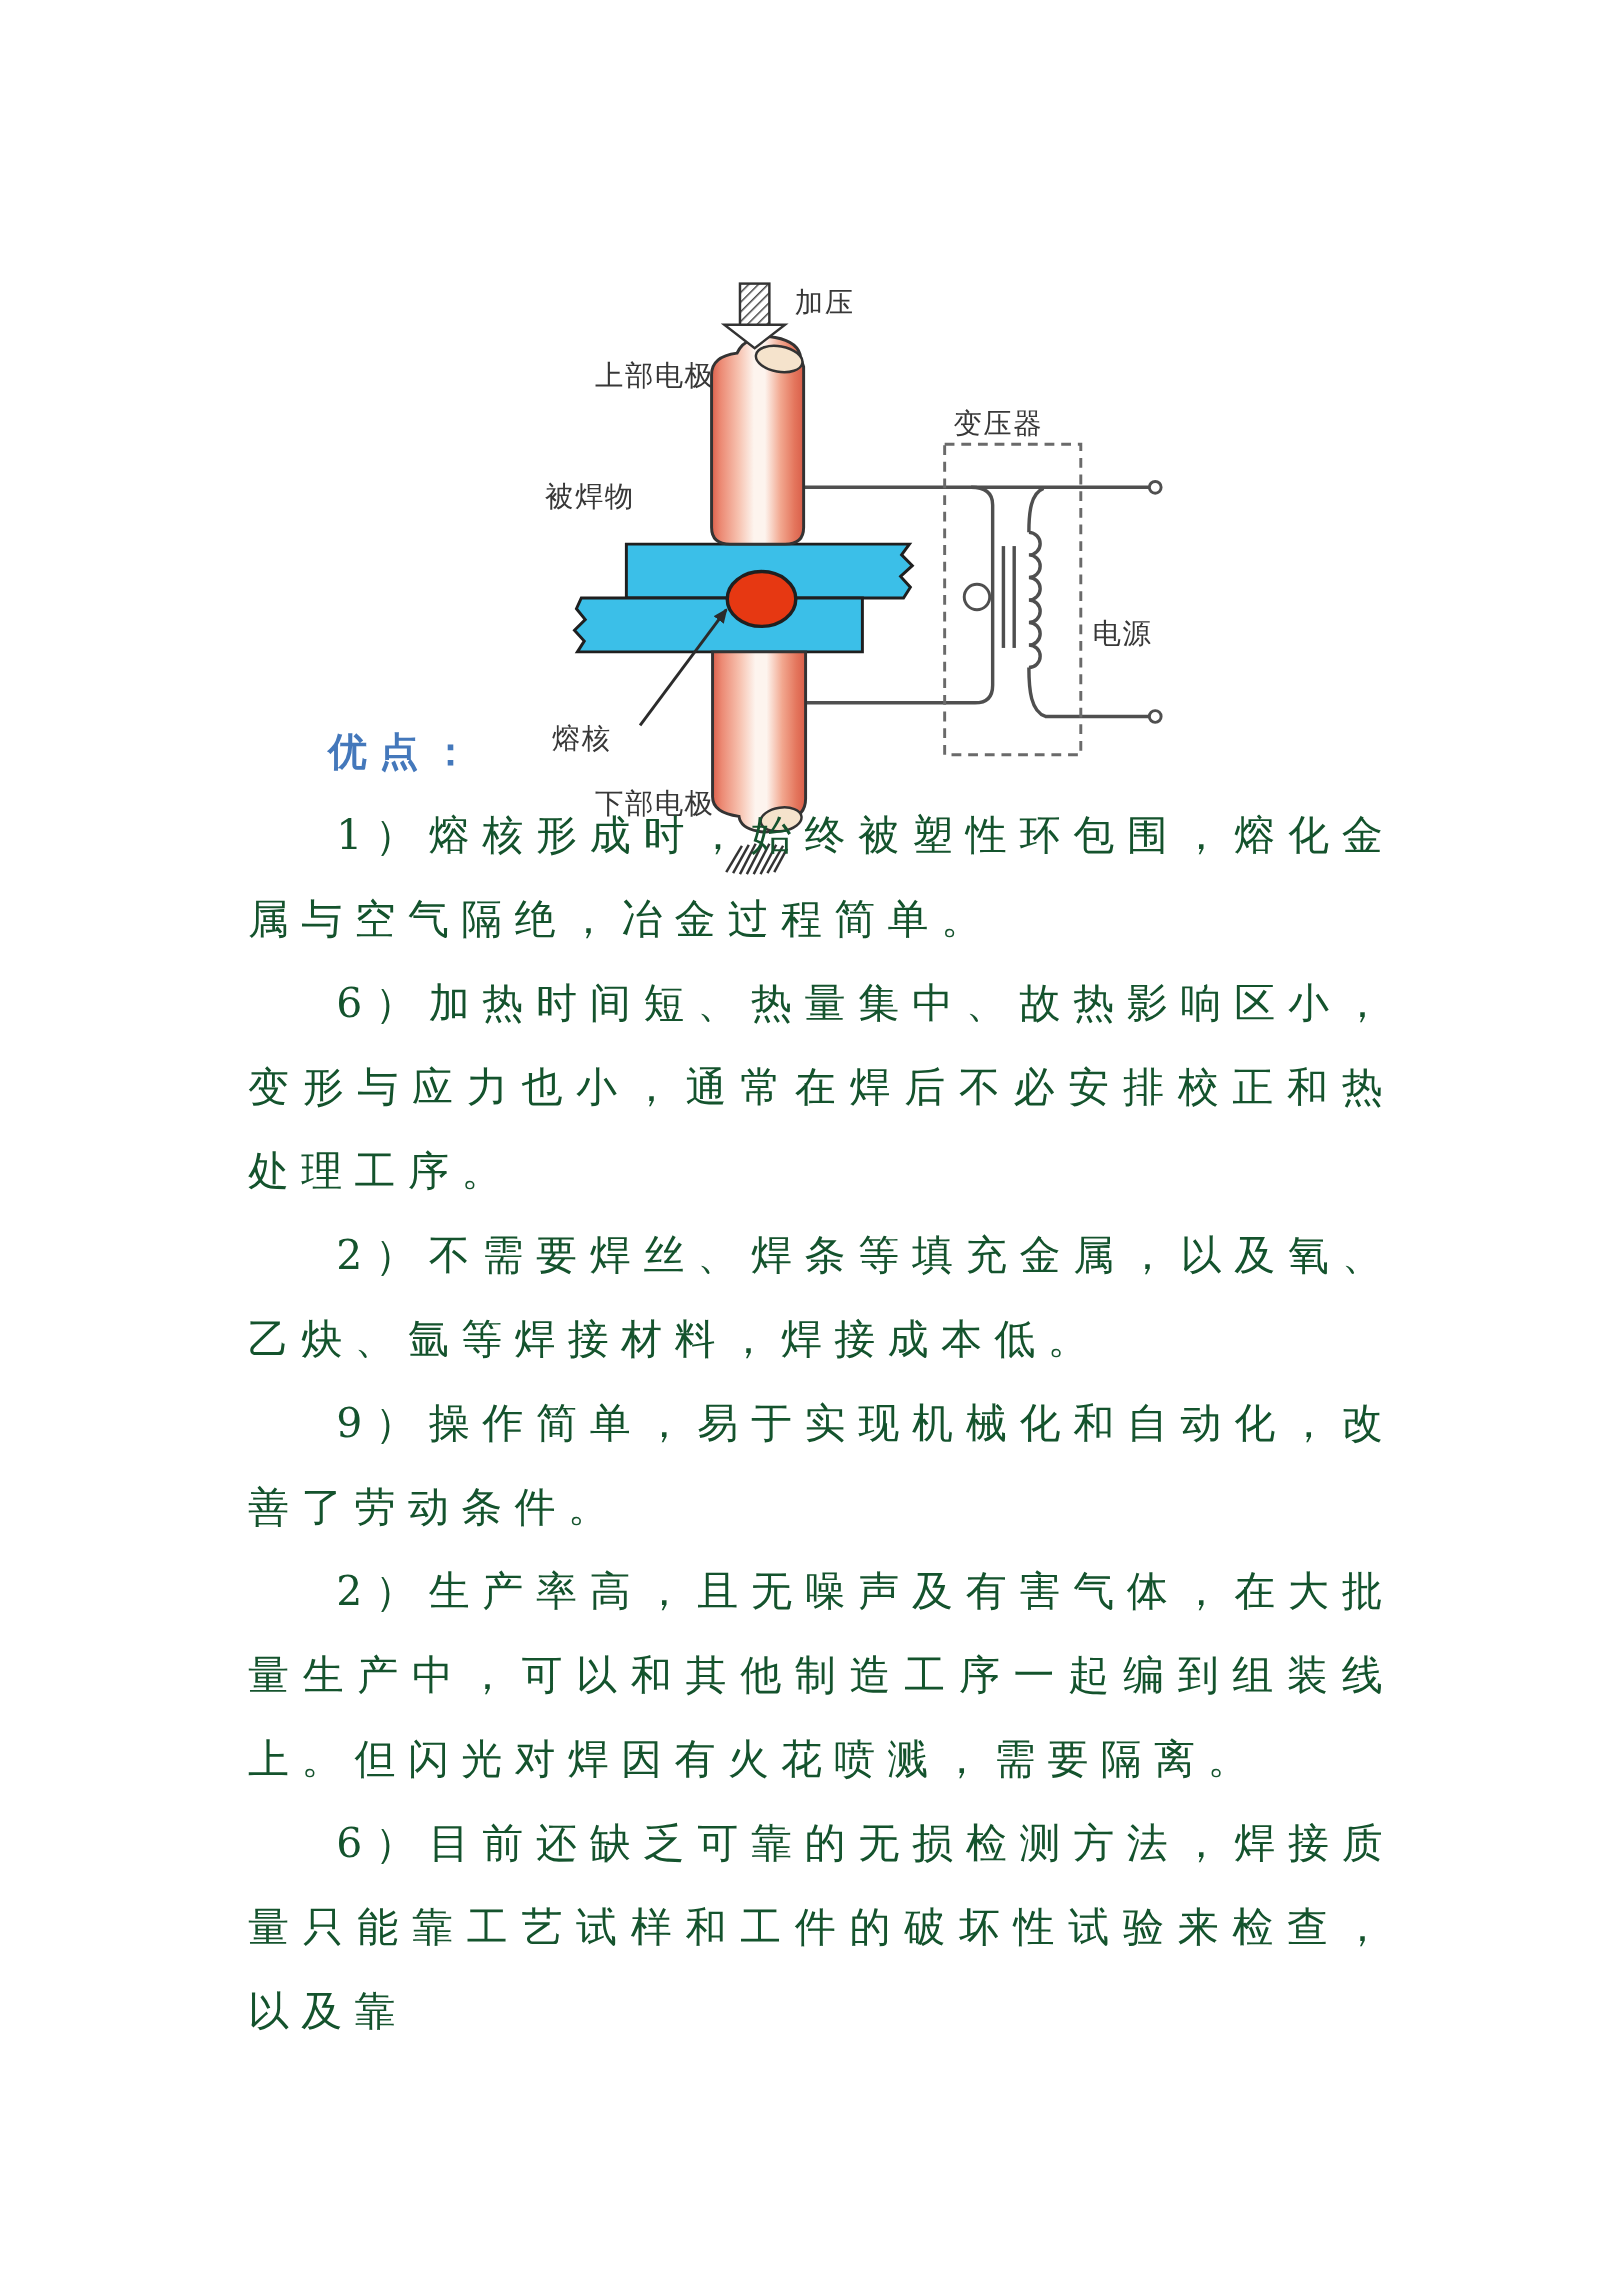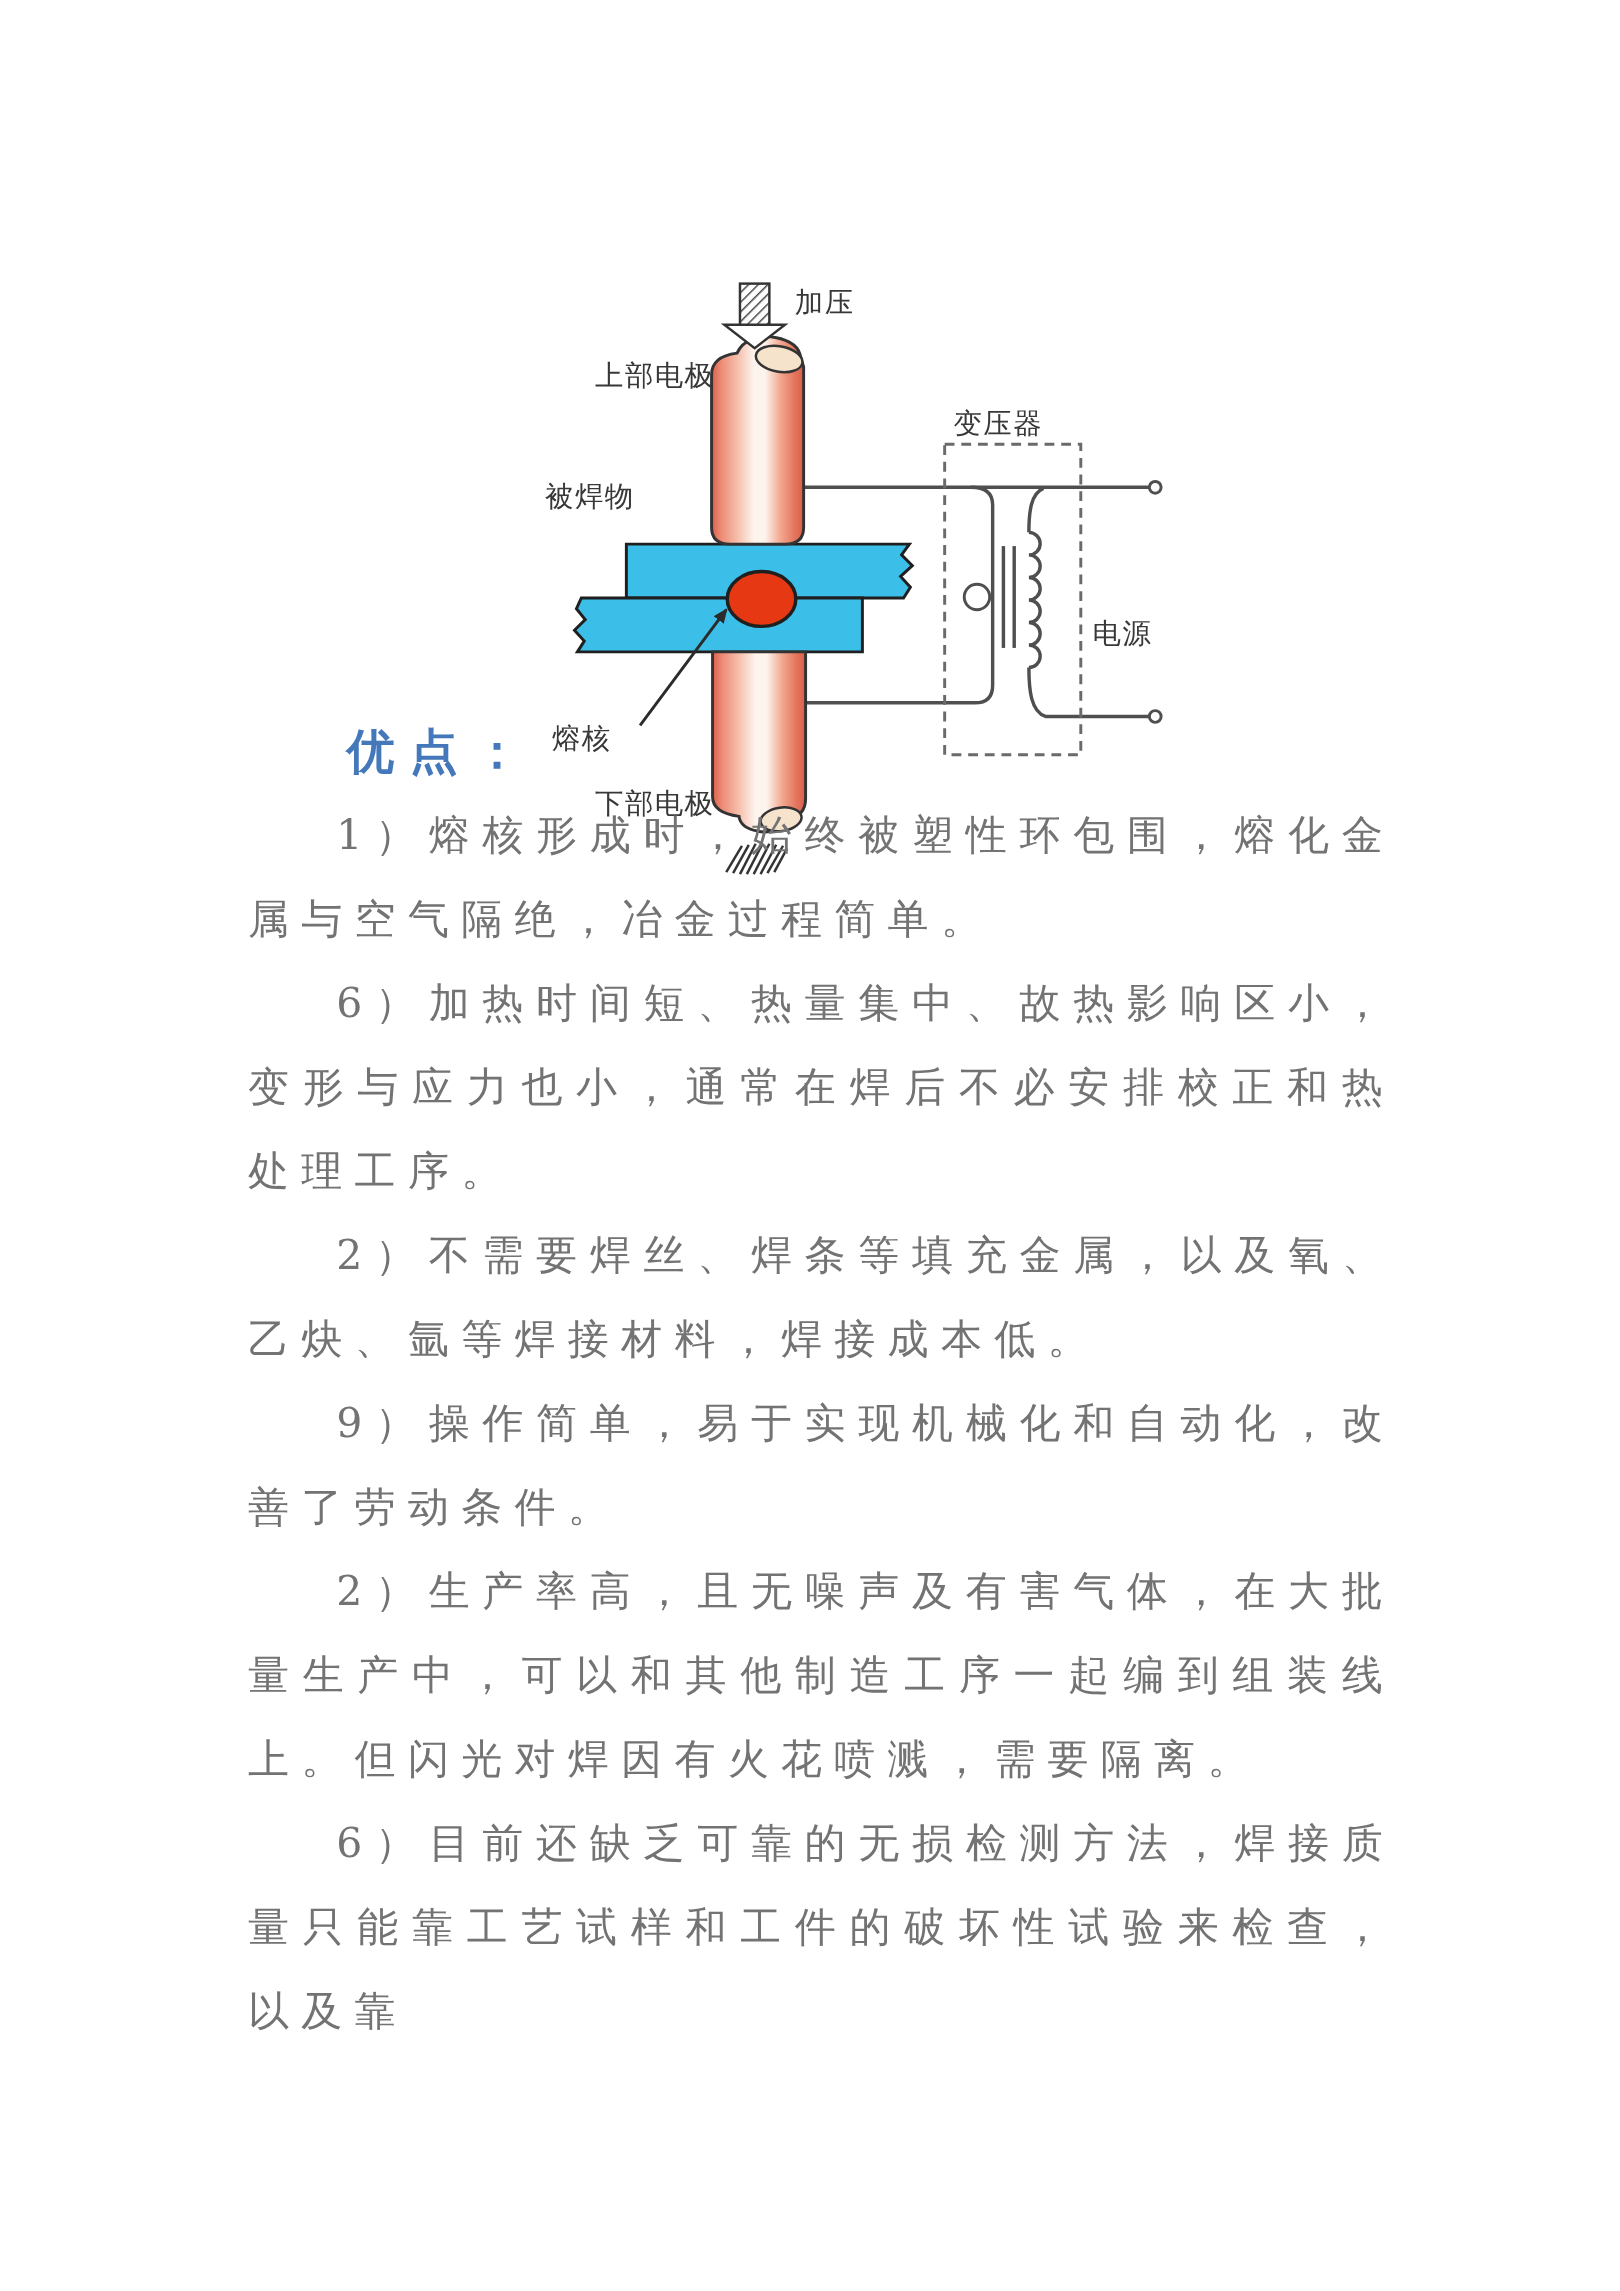--- a/index.html
+++ b/index.html
@@ -27,32 +27,32 @@
   }
   .wire { stroke:#4f4f4f; stroke-width:3.5; fill:none; }
   .content {
     position:absolute;
     left:248px;
     top:709px;
     width:1147px;
   }
   .heading {
     margin:0;
-    font-size:48px;
+    font-size:39px;
     line-height:84px;
     font-weight:bold;
     color:#4478bb;
     letter-spacing:0.32em;
     text-indent:2.05em;
   }
   .para {
     margin:0;
     font-size:41px;
     line-height:84px;
-    color:#737373;
+    color:#14532d;
     letter-spacing:0.30em;
     text-indent:2.15em;
     text-align:justify;
     text-justify:inter-character;
   }
 </style>
 </head>
 <body>
 
 <div class="page">

